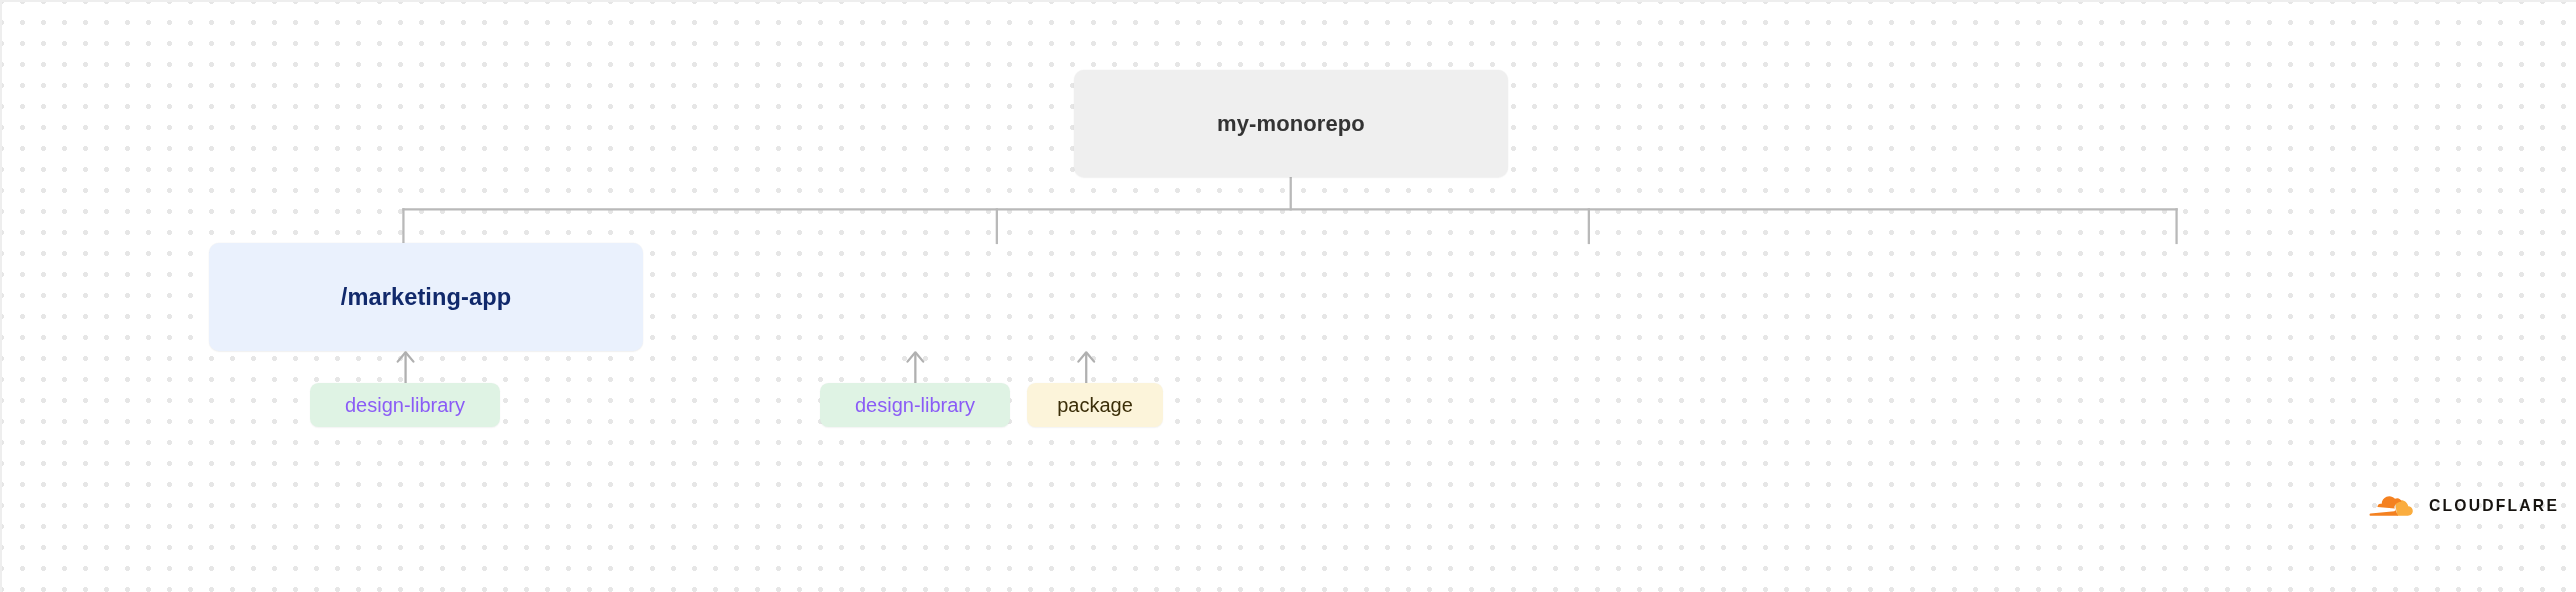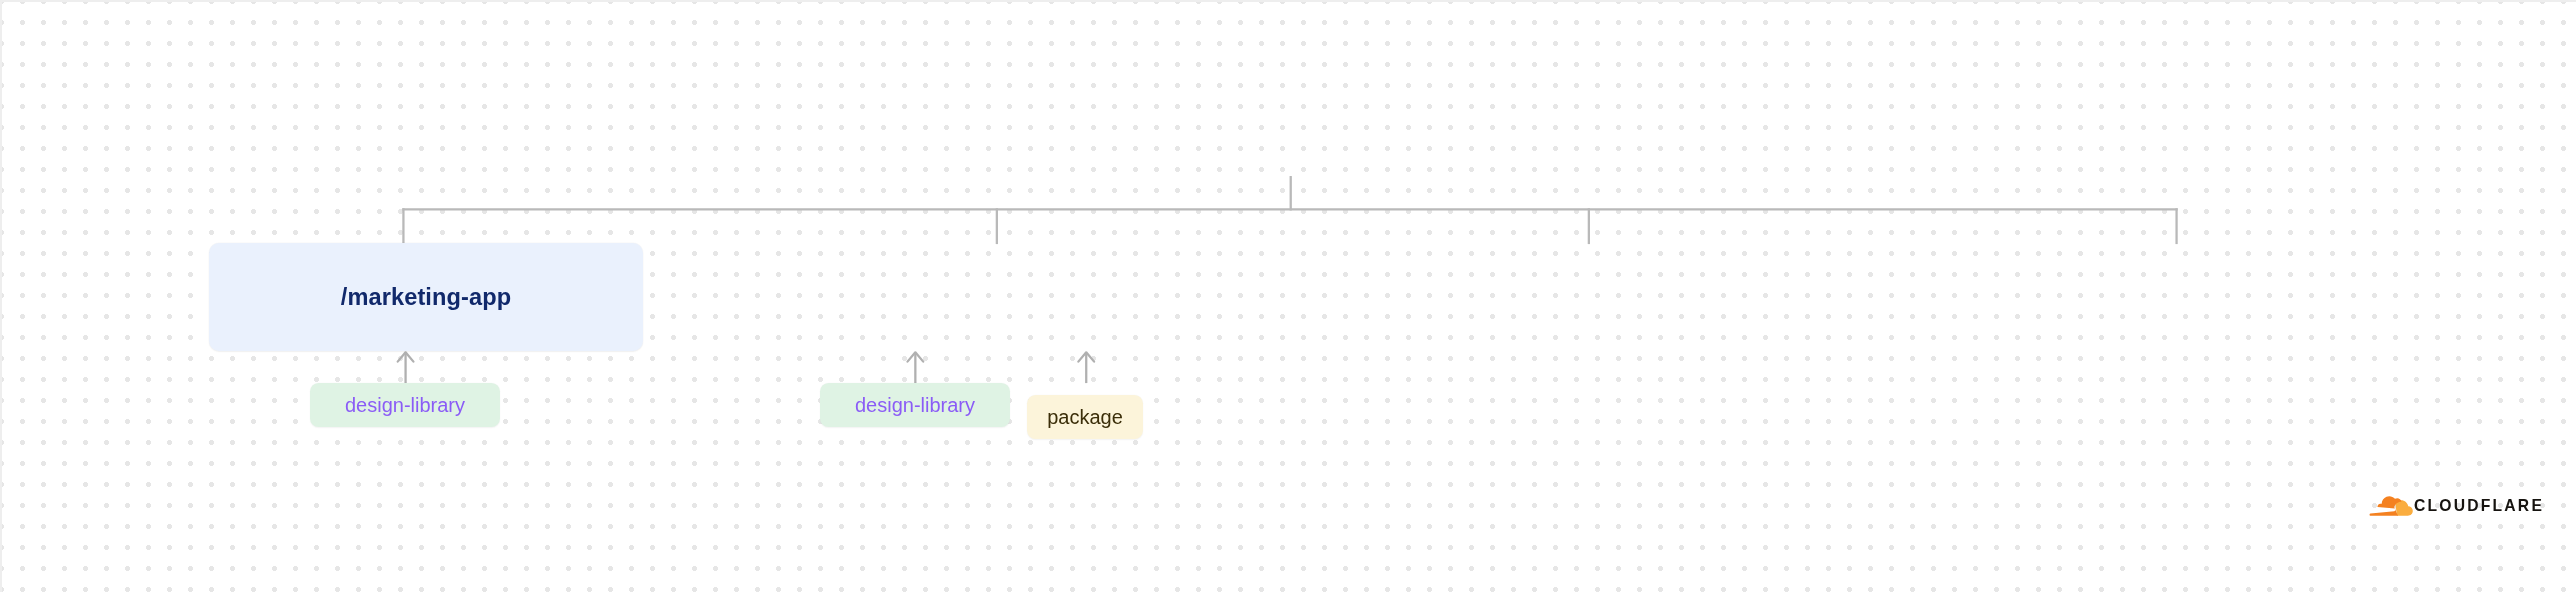--- a/index.html
+++ b/index.html
@@ -112,41 +112,41 @@
     background: #dff3e4;
     color: #8b5cf6;
   }
   .badge-yellow {
     background: #fcf4da;
     color: #3b2e09;
   }
 
   .badge-mk-design { left: 308px; width: 190px; }
   .badge-ec-design { left: 818px; width: 190px; }
-  .badge-ec-package { left: 1025px; width: 116px; margin-top: 12px; }
+  .badge-ec-package { left: 1025px; width: 136px; }
 
   
   #wires {
     position: absolute;
     left: 0;
     top: 0;
     width: 2576px;
     height: 592px;
     z-index: 2;
     pointer-events: none;
   }
 
   
   .cf-logo {
     position: absolute;
     left: 2365px;
     top: 492px;
     display: flex;
     align-items: center;
-    gap: 0;
+    gap: 15px;
     z-index: 5;
   }
   .cf-wordmark {
     font-size: 15.7px;
     font-weight: bold;
     letter-spacing: 2.2px;
     color: #16130f;
     line-height: 1;
   }
 </style>
@@ -173,20 +173,23 @@
       <path d="M1276,533 L1276,492"></path>
       <path d="M1515,533 L1515,492"></path>
     </g>
     <g fill="none" stroke="#b0b0b0" stroke-width="3.2" stroke-linecap="round" stroke-linejoin="round">
       <path d="M552,503 L563,490 L574,503"></path>
       <path d="M1265,503 L1276,490 L1287,503"></path>
       <path d="M1504,503 L1515,490 L1526,503"></path>
     </g>
   </svg>
 
+  <div class="node node-root">
+    <span class="node-label">my-monorepo</span>
+  </div>
 
   <div class="node child node-marketing">
     <span class="node-label">/marketing-app</span>
   </div>
 
 
 
 
   <div class="badge badge-green badge-mk-design">design-library</div>
 

